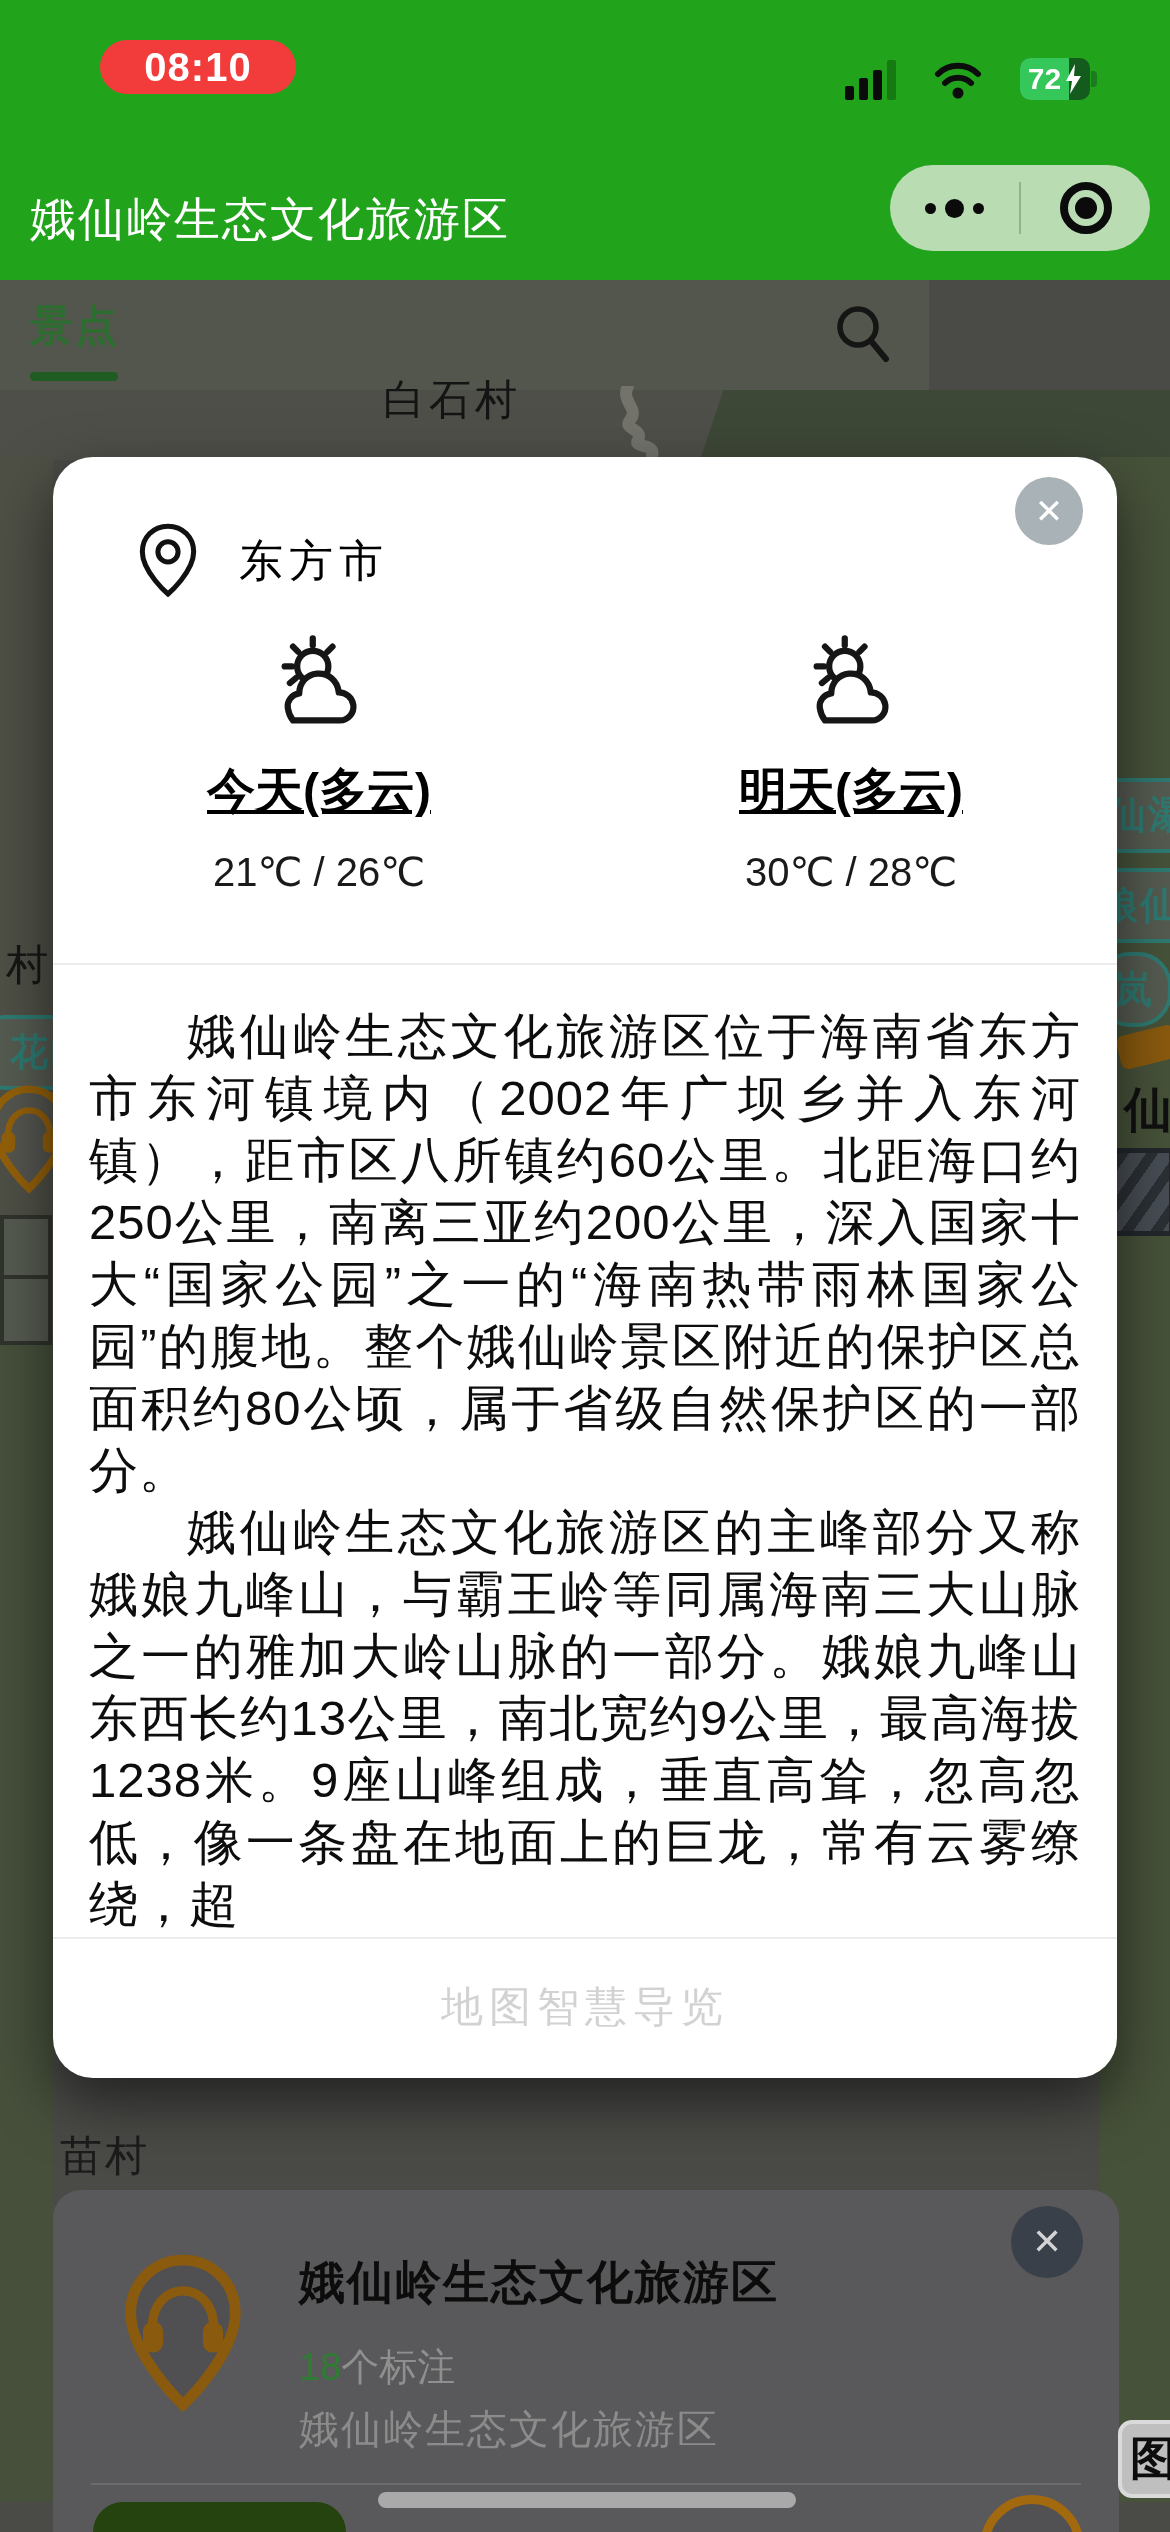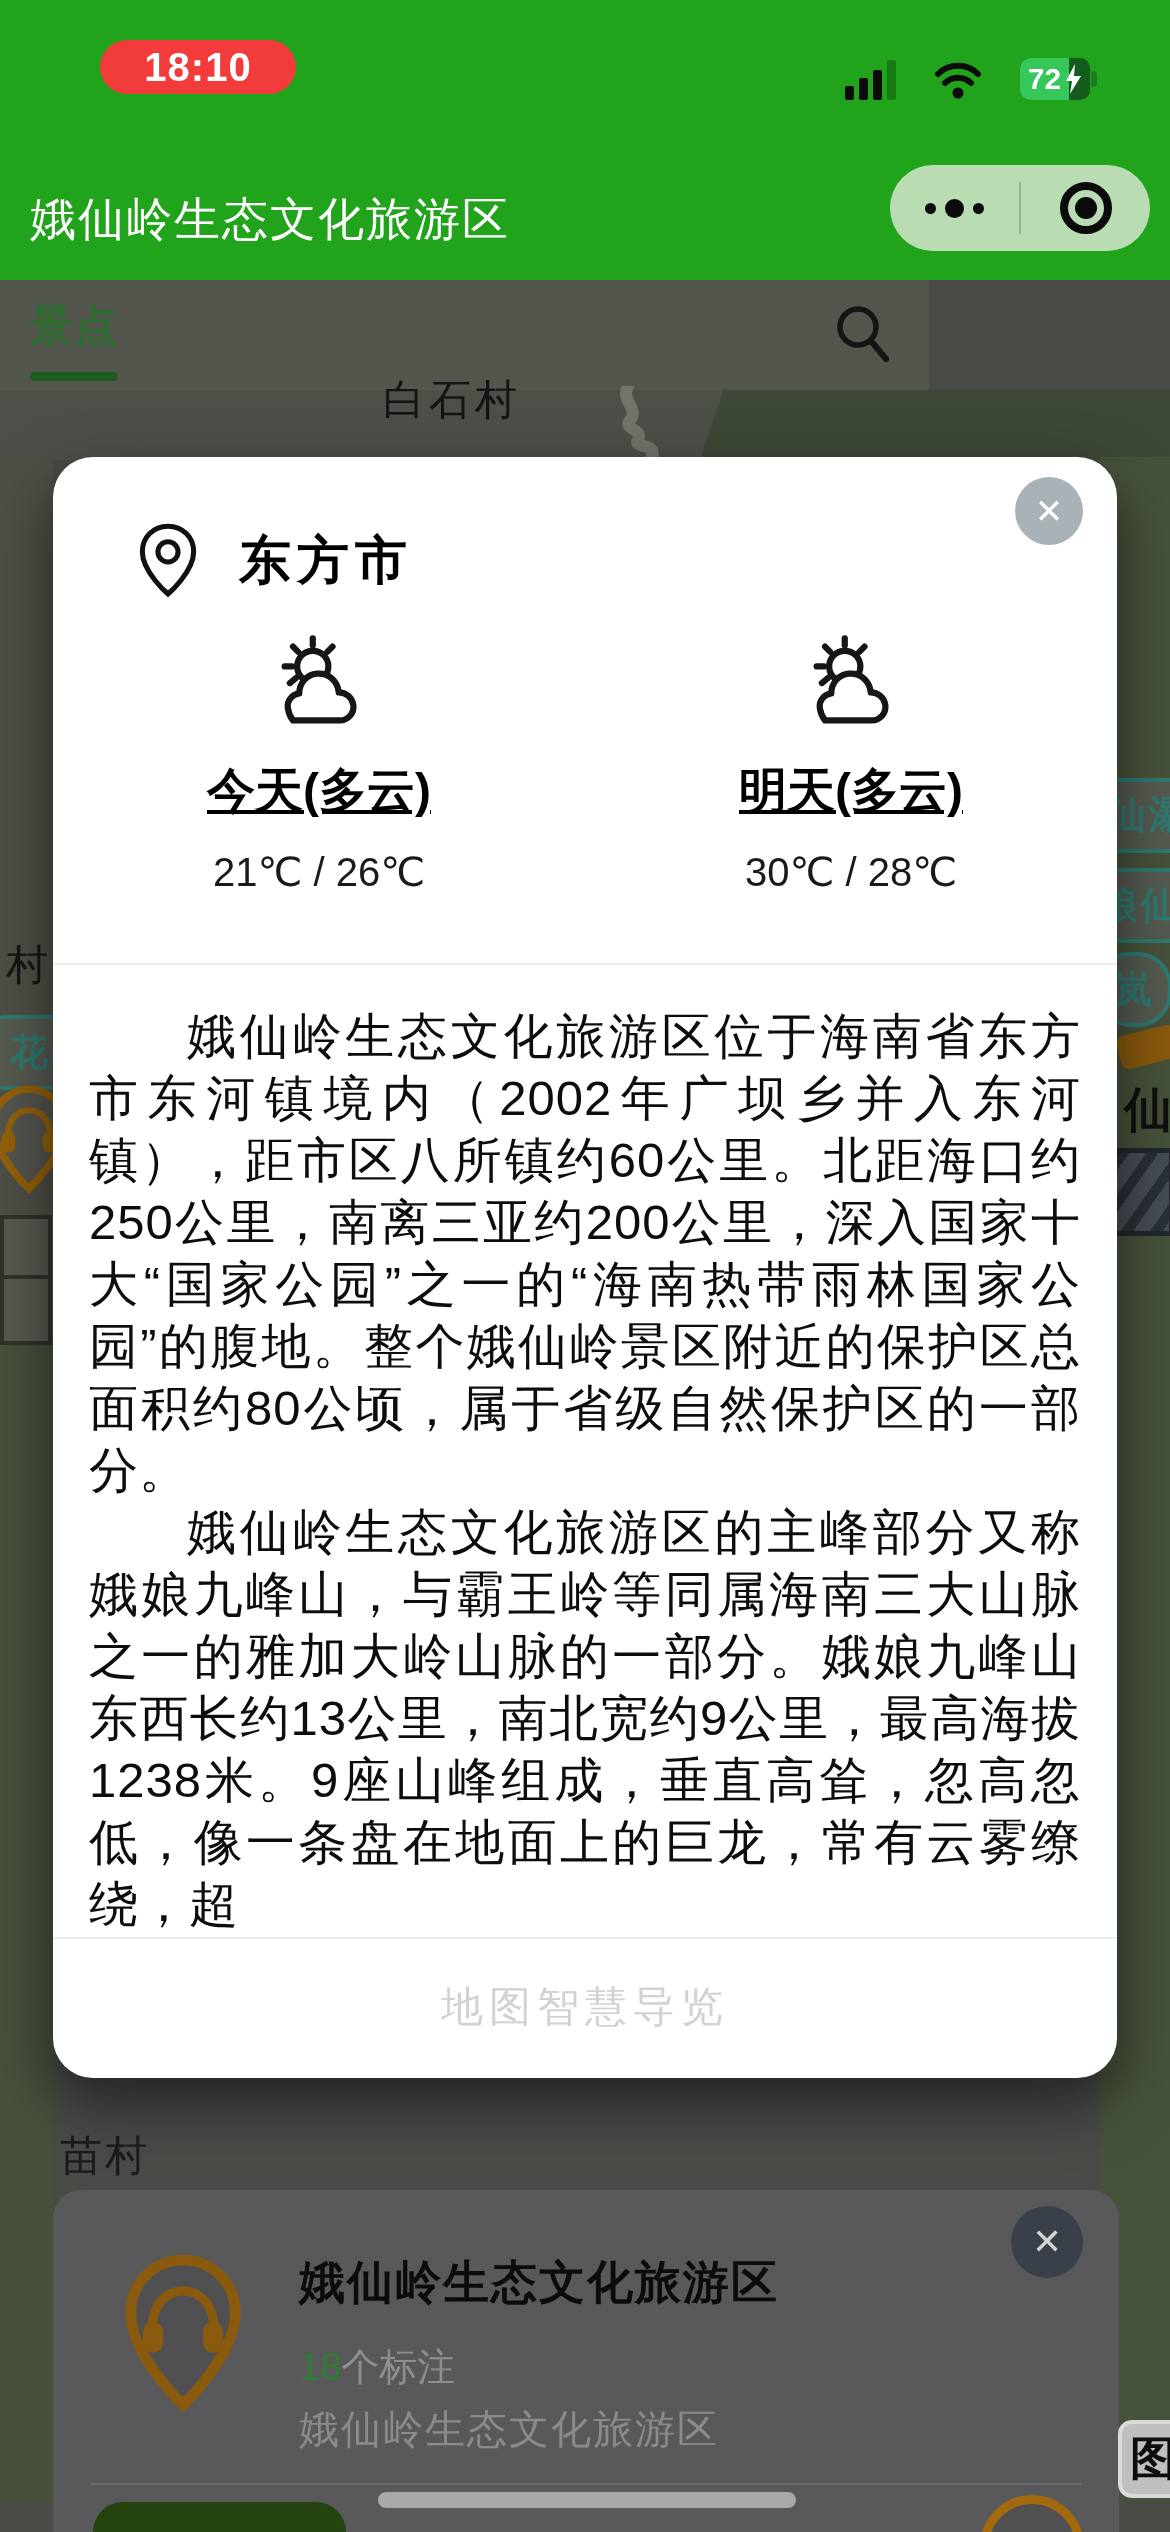--- a/index.html
+++ b/index.html
@@ -79,38 +79,38 @@
   .scroll-pill{position:absolute;left:378px;top:2492px;width:418px;height:16px;border-radius:8px;background:#a9a9a9;z-index:3;}
   .map-toggle{position:absolute;left:1118px;top:2420px;width:86px;height:78px;background:#bfbfbf;border:4px solid #dadada;
     border-radius:14px;color:#0d0d0d;font-size:46px;font-weight:bold;display:flex;align-items:center;padding-left:8px;z-index:3;}
 
   
   .modal{position:absolute;left:53px;top:457px;width:1064px;height:1621px;background:#fff;border-radius:40px;
     box-shadow:0 24px 60px rgba(0,0,0,0.55);z-index:10;}
   .modal-close{position:absolute;left:962px;top:20px;width:68px;height:68px;border-radius:50%;background:#a9b3b7;
     color:#fff;font-size:34px;font-weight:bold;display:flex;align-items:center;justify-content:center;}
   .city-row{position:absolute;left:82px;top:64px;display:flex;align-items:center;gap:38px;}
-  .city-name{font-size:52px;font-weight:bold;color:#000;letter-spacing:6px;}
+  .city-name{font-size:44px;font-weight:normal;color:#000;letter-spacing:6px;}
   .weather-row{position:absolute;left:0;top:178px;width:1064px;display:flex;}
   .wcol{width:50%;display:flex;flex-direction:column;align-items:center;}
   .wday{margin-top:30px;font-size:48px;font-weight:bold;color:#000;text-decoration:underline;}
   .wtemp{margin-top:26px;font-size:40px;color:#1a1a1a;}
   .mdiv1{position:absolute;left:0;top:506px;width:1064px;height:2px;background:#ececec;}
   .mtext{position:absolute;left:36px;top:548px;width:992px;height:924px;overflow:hidden;}
   .mtext p{margin:0;text-indent:2em;font-size:49px;line-height:62px;color:#0d0d0d;text-align:justify;letter-spacing:1px;}
   .mdiv2{position:absolute;left:0;top:1480px;width:1064px;height:2px;background:#ececec;}
   .watermark{position:absolute;left:0;top:1522px;width:1064px;text-align:center;font-size:42px;color:#d2d2d2;letter-spacing:6px;}
 </style>
 </head>
 <body>
 
 <div id="screen">
 
   <div class="statusbar">
-    <div class="time-pill">18:10</div>
+    <div class="time-pill">08:10</div>
     <div class="sicons">
       <div class="sigbars">
         <i class="b1"></i>
           <i class="b2"></i>
           <i class="b3"></i>
           <i class="b4"></i>
       </div>
       <svg width="48" height="40" viewBox="0 0 48 40">
         <path d="M4 14 C15 3 33 3 44 14" fill="none" stroke="#0c0c0c" stroke-width="6" stroke-linecap="round"></path>
         <path d="M11 23 C18 16 30 16 37 23" fill="none" stroke="#0c0c0c" stroke-width="6" stroke-linecap="round"></path>

